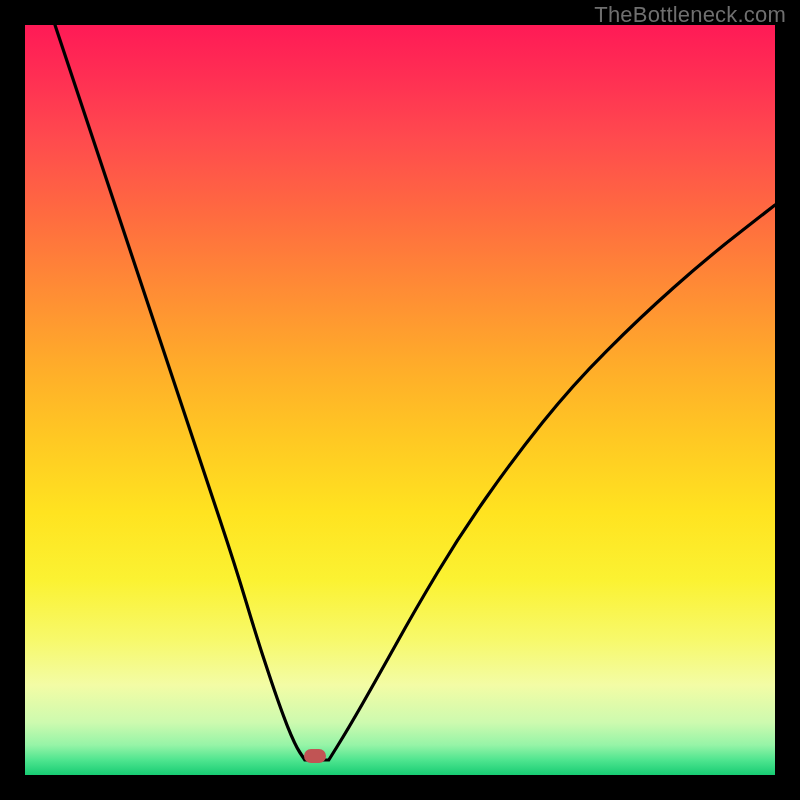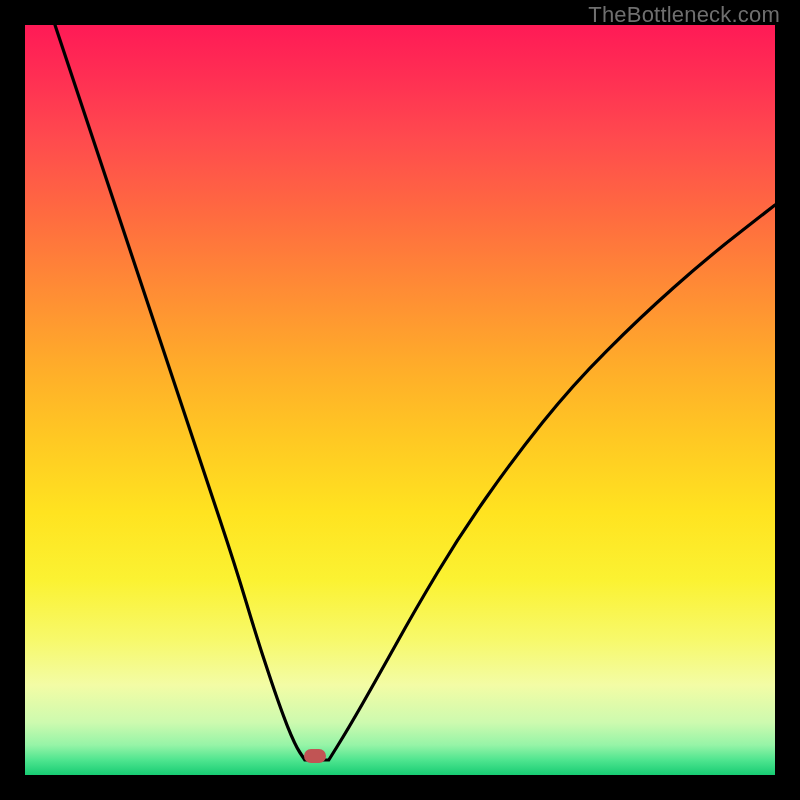--- a/index.html
+++ b/index.html
@@ -54,21 +54,21 @@
   .marker {
     position: absolute;
     width: 22px;
     height: 14px;
     background: #c15454;
     border-radius: 7px;
   }
   .watermark {
     position: absolute;
     top: 2px;
-    right: 20px;
+    right: 14px;
     color: #6f6f6f;
     font-size: 22px;
     font-weight: 500;
     letter-spacing: 0.2px;
   }
 </style>
 </head>
 <body>
 
 <div class="frame">

